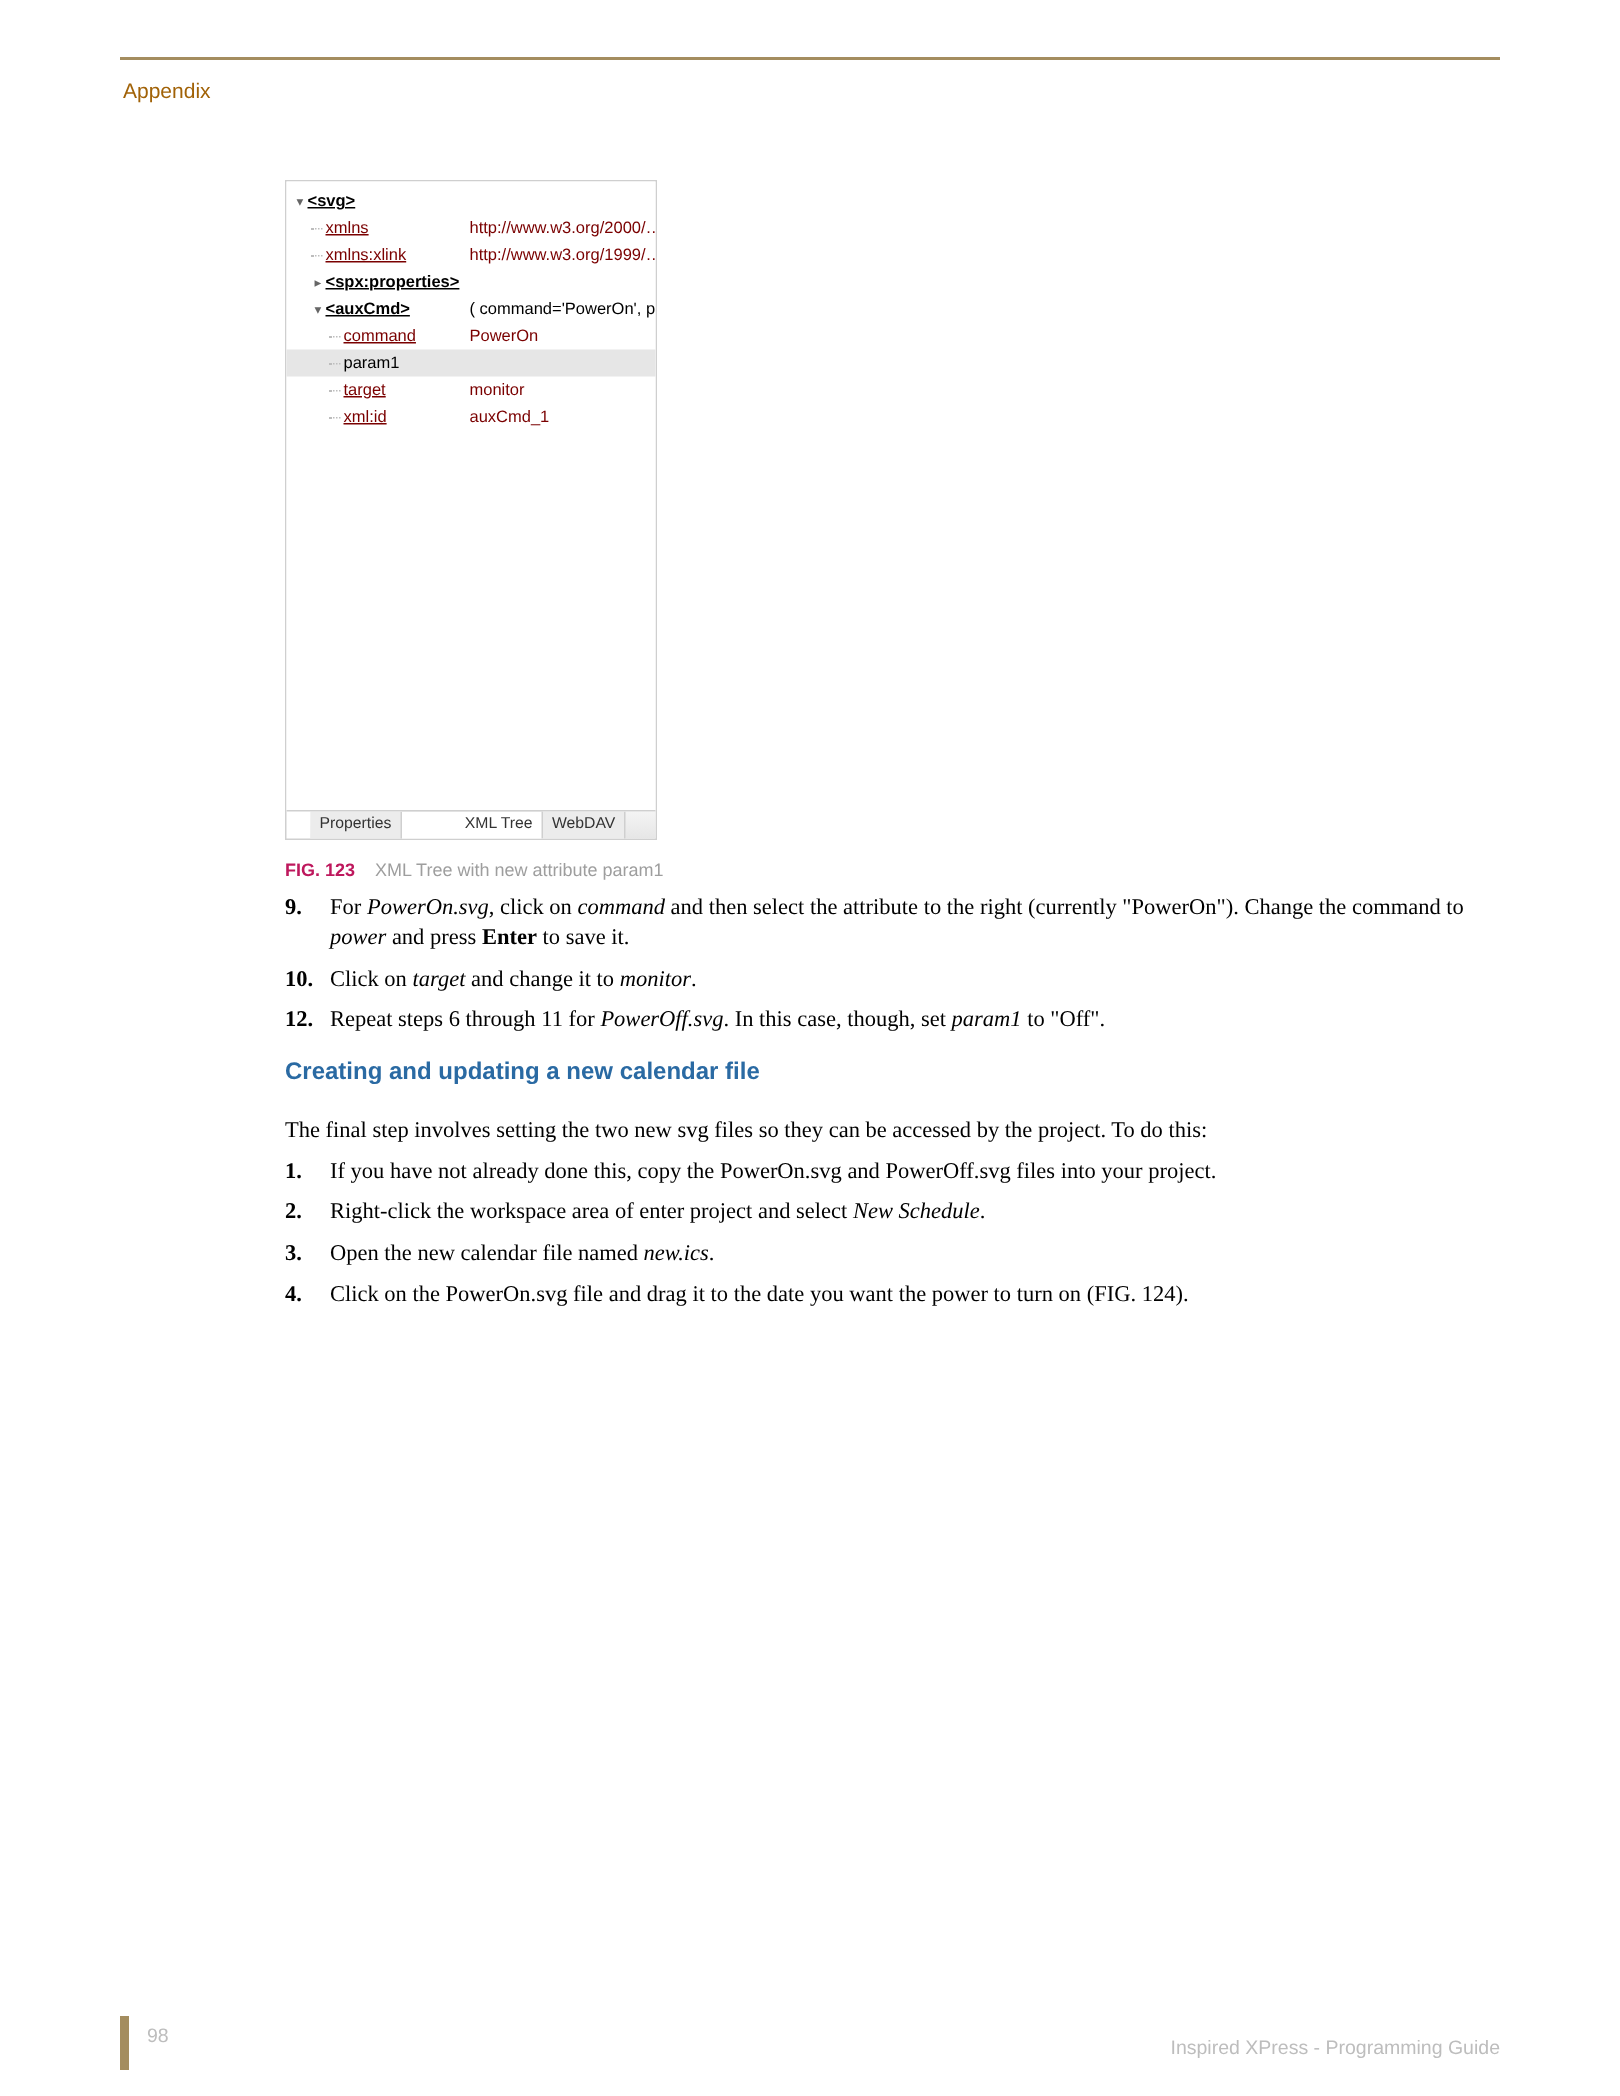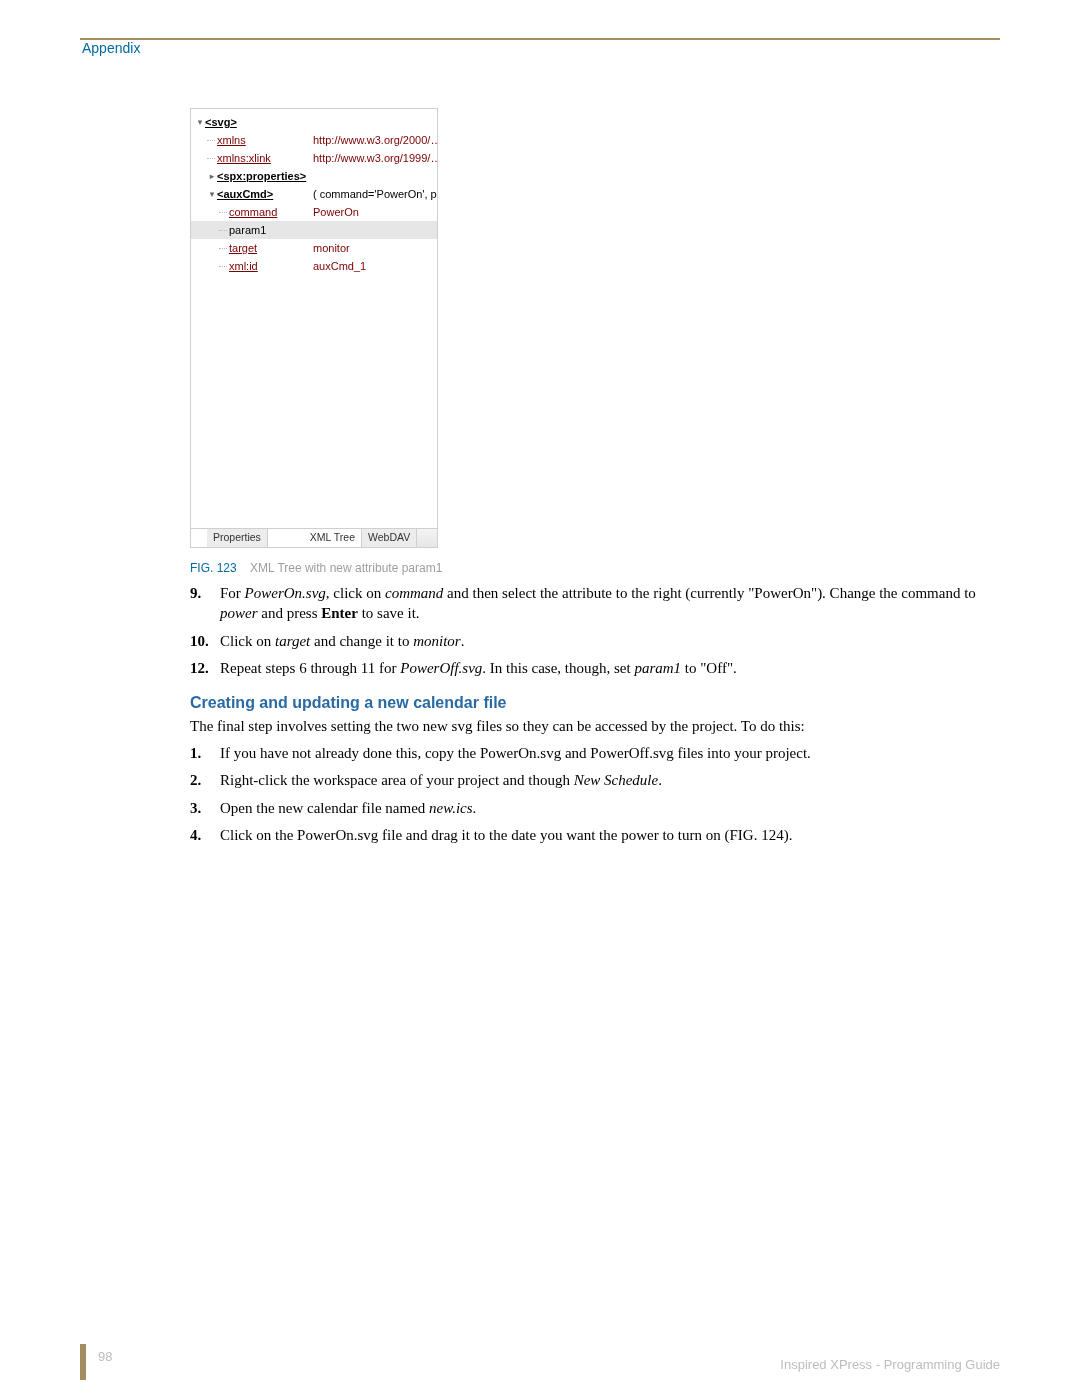--- a/index.html
+++ b/index.html
@@ -18,23 +18,23 @@
     width: 920px;
     height: 1370px;
   }
   .top-rule {
     border-top: 2px solid #a48d5f;
     height: 0;
     margin-top: 28px;
   }
   .header-label {
     font-family: Arial, Helvetica, sans-serif;
-    color: #0369a1;
+    color: #a16207;
     font-size: 14px;
-    margin-top: 0;
+    margin-top: 12px;
     margin-left: 2px;
   }
   .content {
     margin-left: 110px;
     margin-right: 0;
     margin-top: 52px;
     width: 810px;
   }
   
   .xml-panel {
@@ -85,21 +85,21 @@
     border-top:1px solid #cfcfcf;
     margin-top:-1px;
     padding-left:42px;
   }
   
   .fig-caption {
     font-family: Arial, Helvetica, sans-serif;
     font-size: 12px;
     margin-top: 13px;
   }
-  .fig-caption .num { color:#0369a1; font-weight:normal; }
+  .fig-caption .num { color:#be185d; font-weight:bold; }
   .fig-caption .txt { color:#9e9e9e; }
   
   ol.steps {
     list-style: none;
     margin-top: 8px;
     font-size: 15px;
     line-height: 1.35;
   }
   ol.steps > li {
     display: flex;
@@ -112,21 +112,21 @@
   ol.steps .t { flex:1; }
   .italic { font-style: italic; }
   .bold { font-weight: bold; }
   
   .section-h {
     font-family: Arial, Helvetica, sans-serif;
     color: #2a6aa3;
     font-weight: bold;
     font-size: 16px;
     margin-top: 16px;
-    margin-bottom: 6px;
+    margin-bottom: 22px;
   }
   .para {
     font-size: 15px;
     margin-bottom: 7px;
   }
   
   .footer {
     position: absolute;
     left: 0;
     bottom: 0;
@@ -287,21 +287,21 @@
     <div class="section-h">Creating and updating a new calendar file</div>
     <div class="para">The final step involves setting the two new svg files so they can be accessed by the project. To do this:</div>
 
     <ol class="steps" id="steps2">
         <li>
           <span class="n">1.</span>
           <span class="t"><span>If you have not already done this, copy the PowerOn.svg and PowerOff.svg files into your project.</span></span>
         </li>
         <li>
           <span class="n">2.</span>
-          <span class="t"><span>Right-click the workspace area of your project and though </span><span class="italic">New Schedule</span><span>.</span></span>
+          <span class="t"><span>Right-click the workspace area of enter project and select </span><span class="italic">New Schedule</span><span>.</span></span>
         </li>
         <li>
           <span class="n">3.</span>
           <span class="t"><span>Open the new calendar file named </span><span class="italic">new.ics</span><span>.</span></span>
         </li>
         <li>
           <span class="n">4.</span>
           <span class="t"><span>Click on the PowerOn.svg file and drag it to the date you want the power to turn on (FIG. 124).</span></span>
         </li>
       </ol>

